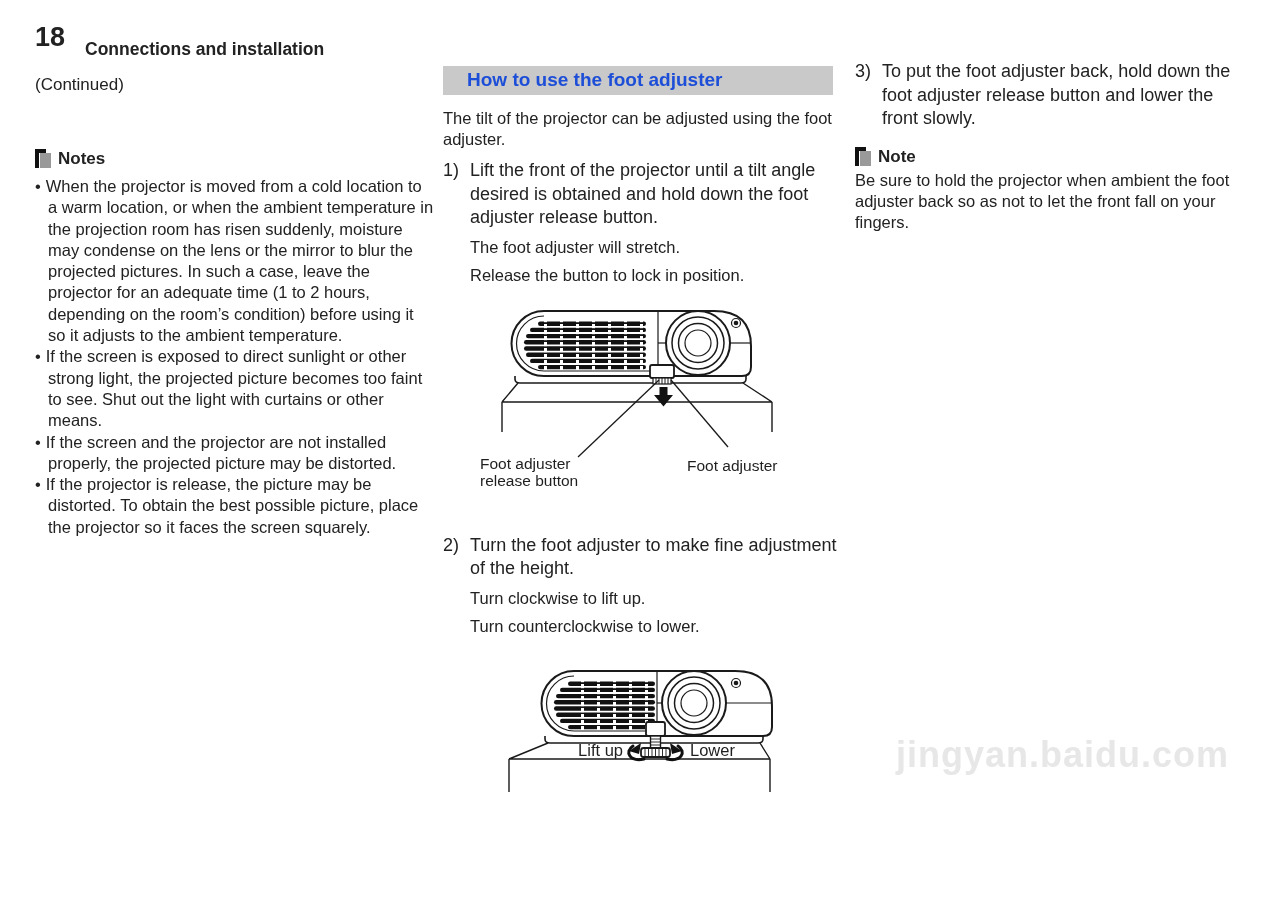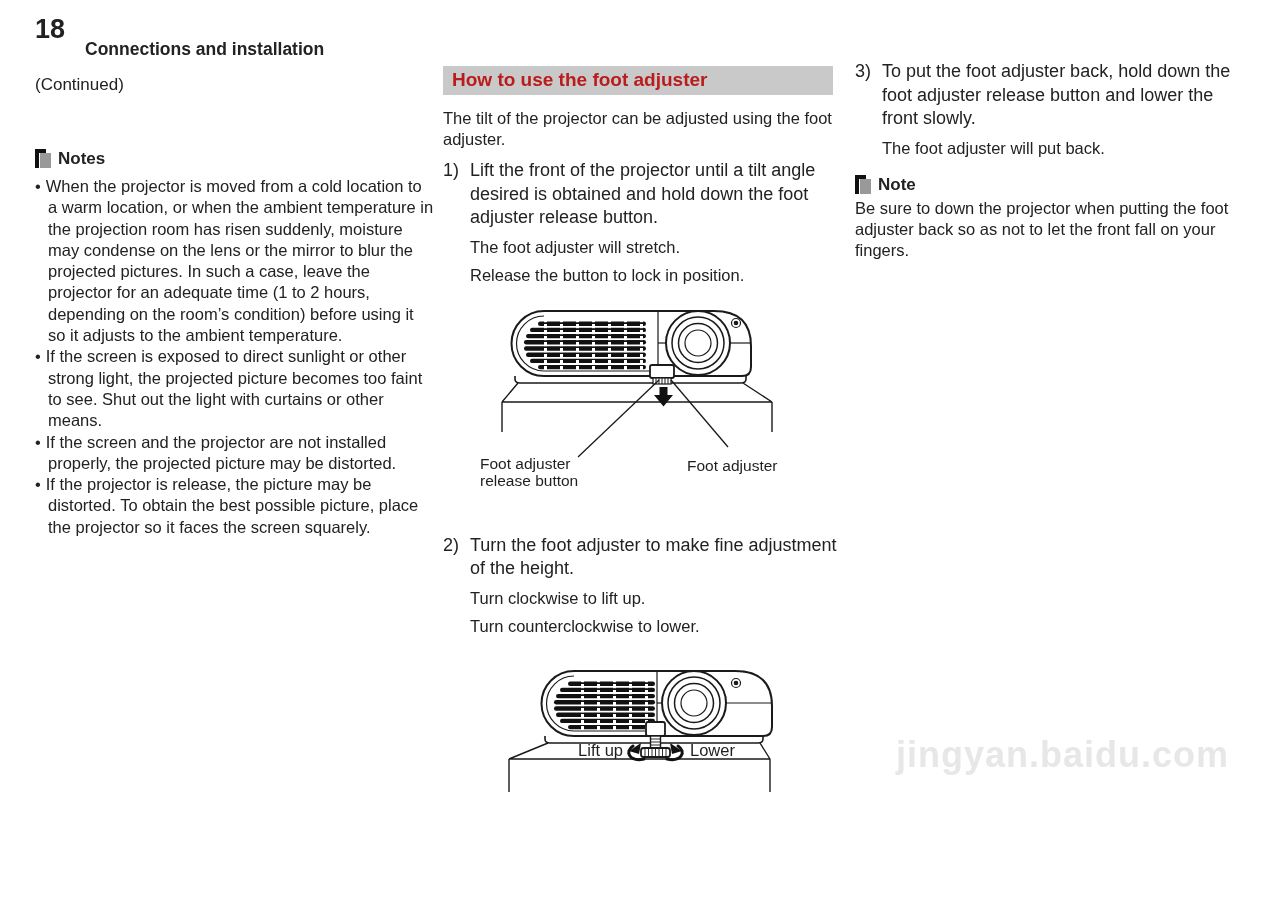--- a/index.html
+++ b/index.html
@@ -4,36 +4,36 @@
 <style>
   * { margin:0; padding:0; box-sizing:border-box; }
   html,body { background:#ffffff; }
   .page {
     position:relative; width:1280px; height:906px; background:#ffffff;
     font-family:"Liberation Sans","DejaVu Sans",sans-serif; color:#222222;
     overflow:hidden;
   }
   
   .hdr { position:absolute; left:35px; top:16px; height:44px; }
-  .page-num { position:absolute; left:0; top:0; font-size:27px; font-weight:bold; line-height:1; }
+  .page-num { position:absolute; left:0; top:8px; font-size:27px; font-weight:bold; line-height:1; }
   .section-title { position:absolute; left:50px; top:23px; font-size:17.5px; font-weight:bold; white-space:nowrap; }
   .continued { position:absolute; left:35px; top:75px; font-size:17px; }
   
   .notes-block { position:absolute; left:35px; top:117px; width:400px;margin-top:32px; }
   .note-head { display:flex; align-items:center; gap:7px; font-size:17px; font-weight:bold; }
   .note-icon { position:relative; width:16px; height:20px; flex:none; }
   .note-icon .gray { position:absolute; left:5px; top:4px; width:11px; height:15px; background:#999999; }
   .note-icon .barv { position:absolute; left:0; top:0; width:4px; height:19px; background:#111111; }
   .note-icon .barh { position:absolute; left:0; top:0; width:11px; height:4px; background:#111111; }
   .bullets { list-style:none; margin-top:7px; }
   .bullets li { font-size:16.5px; line-height:21.3px; padding-left:13px; text-indent:-13px; }
   .bullets li::before { content:"\2022"; margin-right:5px; }
   
   .col-mid { position:absolute; left:443px; top:66px; width:402px; }
-  .bar { width:390px; background:#c9c9c9; color:#b91c1c; font-size:19px; font-weight:bold; padding:3px 9px 4px; }
+  .bar { width:390px; background:#c9c9c9; color:#1d4ed8; font-size:19px; font-weight:bold; padding:3px 24px 4px; }
   .intro { margin-top:13px; font-size:16.5px; line-height:21px; width:392px; }
   .step { display:flex; font-size:18px; line-height:23.5px; }
   .step .num { flex:none; width:27px; }
   .step-1 { margin-top:9px; }
   .step-2 { margin-top:40px; }
   .step-3 { font-size:18px; line-height:23.5px; }
   .sub { margin:7px 0 0 27px; font-size:16.5px; line-height:21px; }
   .diagram1 { display:block; margin:13px 0 0 15px; }
   .diagram2 { display:block; margin:22px 0 0 36px; }
   svg text { font-family:"Liberation Sans","DejaVu Sans",sans-serif; font-size:15.5px; fill:#1f1f1f; }
@@ -231,29 +231,28 @@
       <text class="dlab2" x="144" y="97" text-anchor="end">Lift up</text>
       <text class="dlab2" x="211" y="97">Lower</text>
     </svg>
   </div>
 
   <div class="col-right">
     <div class="step step-3">
       <span class="num">3)</span>
       <span class="txt">To put the foot adjuster back, hold down the foot adjuster release button and lower the front slowly.</span>
     </div>
-    <p class="sub">The foot adjuster will put back.</p>
     <div class="note-head">
       <span class="note-icon">
           <span class="gray"></span>
           <span class="barv"></span>
           <span class="barh"></span>
         </span>
       <span>Note</span>
     </div>
-    <p class="note-text">Be sure to down the projector when putting the foot adjuster back so as not to let the front fall on your fingers.</p>
+    <p class="note-text">Be sure to hold the projector when ambient the foot adjuster back so as not to let the front fall on your fingers.</p>
   </div>
 
   <div class="watermark">
     <div class="wm-site">jingyan.baidu.com</div>
   </div>
 
 </div>
 
 </body></html>

